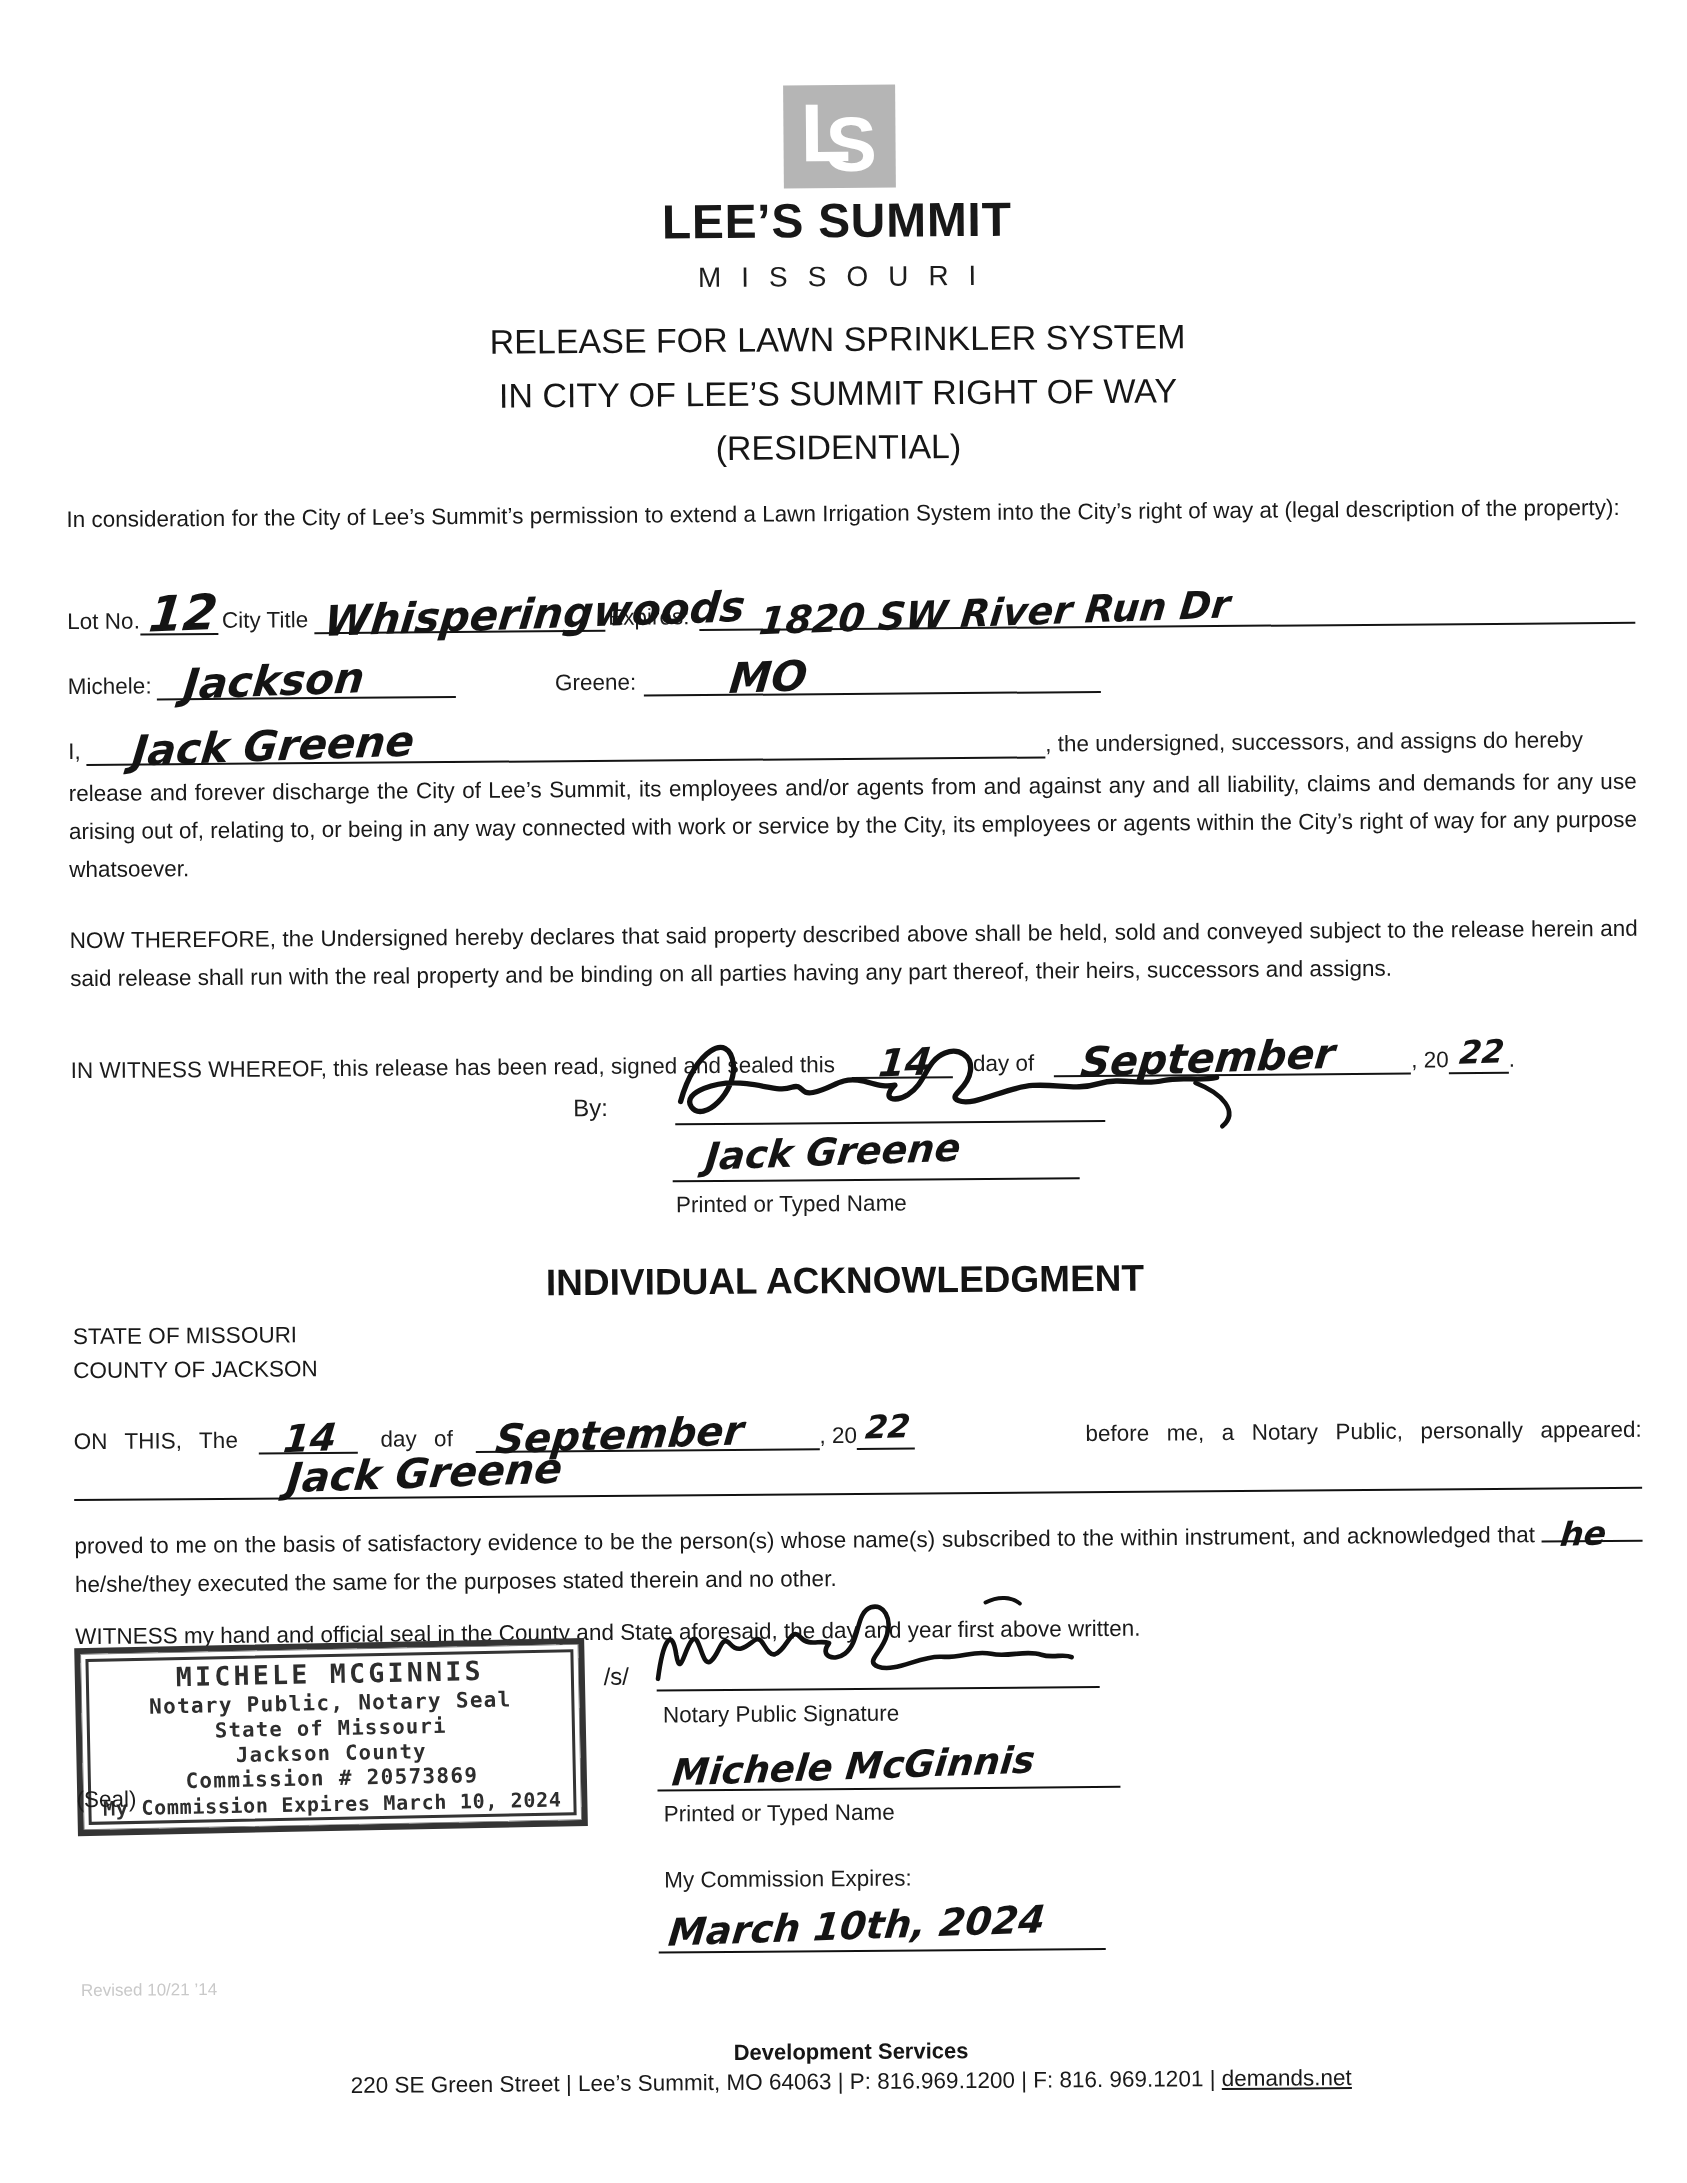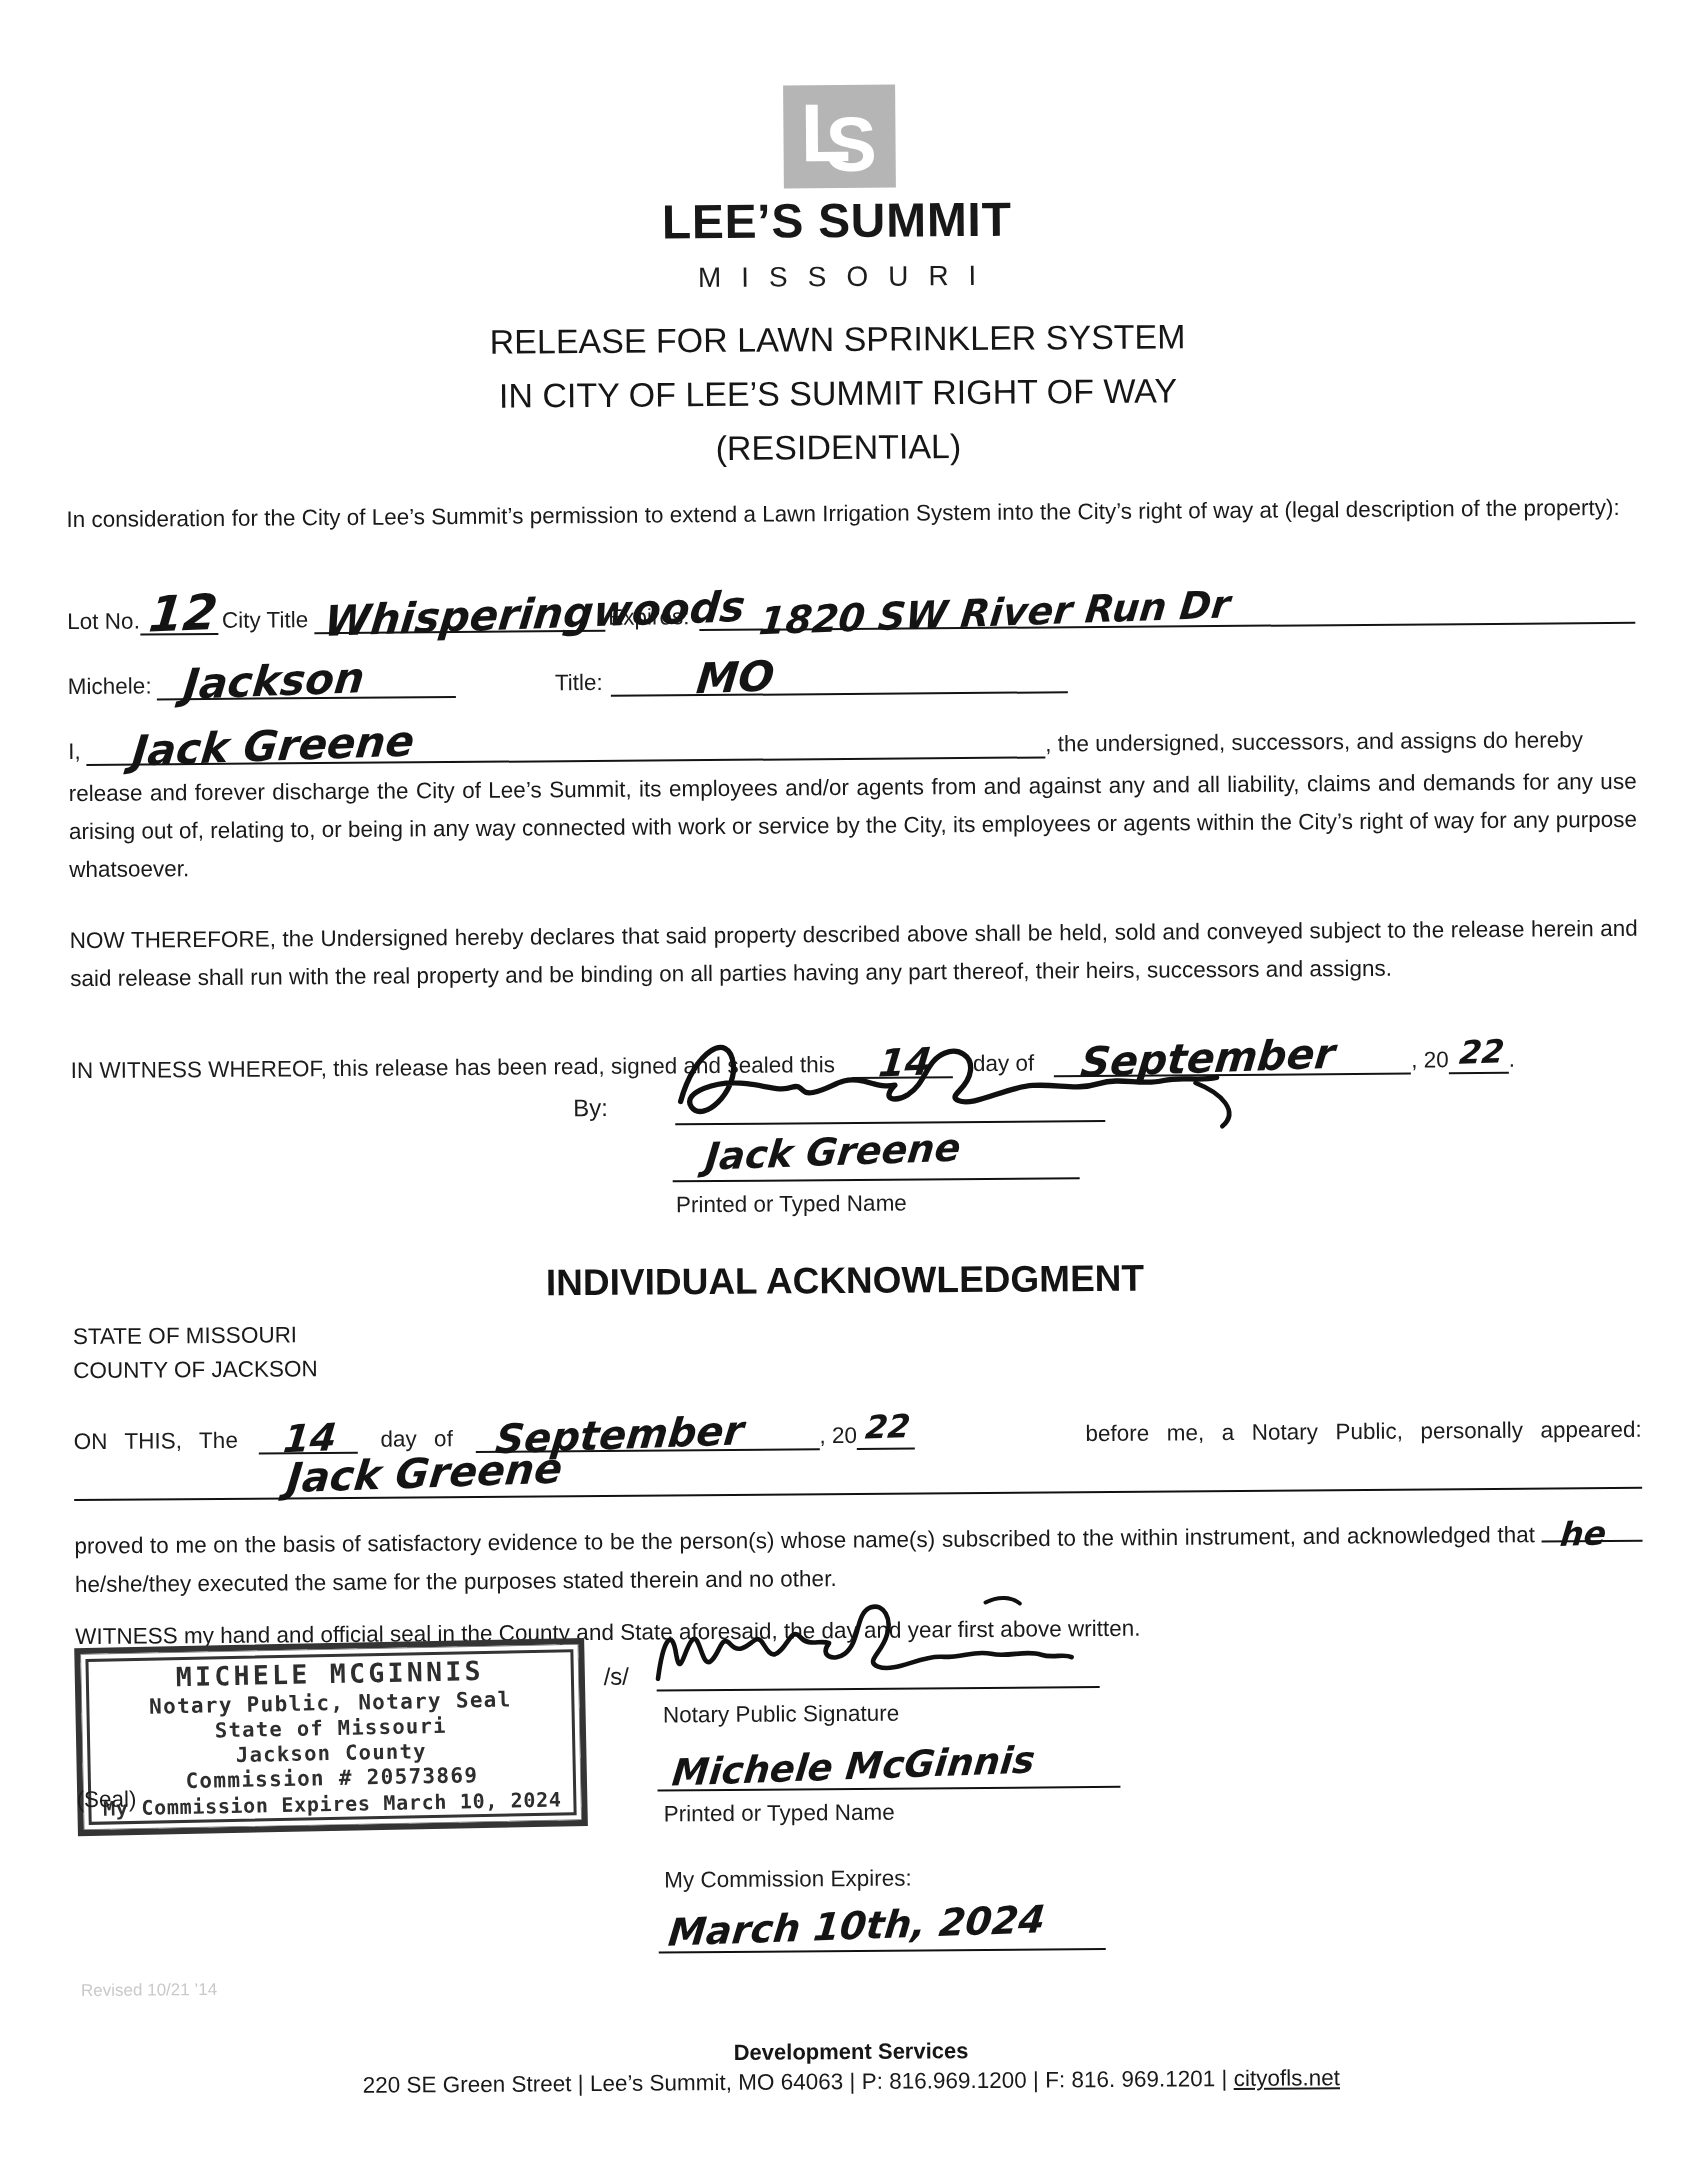--- a/index.html
+++ b/index.html
@@ -83,21 +83,21 @@
     <span class="blank grow" style="margin-left:9.3px">
       <span class="hw hw58" style="left:60px">1820 SW River Run Dr</span>
     </span>
   </div>
 
   <div class="abs frow" style="top:656px">
     <span class="lbl">Michele:</span>
     <span class="blank" style="width:299px;margin-left:5.3px">
       <span class="hw hw64" style="left:26.5px">Jackson</span>
     </span>
-    <span class="lbl" style="margin-left:99px">Title:</span>
+    <span class="lbl" style="margin-left:99px">Greene:</span>
     <span class="blank" style="width:457px;margin-left:8px">
       <span class="hw hw64" style="left:86px">MO</span>
     </span>
   </div>
 
   <div class="abs frow" style="top:721px">
     <span class="lbl">I,</span>
     <span class="blank grow" style="margin-left:5.3px;max-width:959px">
       <span class="hw hw64" style="left:46px">Jack Greene</span>
     </span>
@@ -189,18 +189,18 @@
   <div class="abs lbl" style="left:658px;top:1801px">Printed or Typed Name</div>
 
   <div class="abs lbl" style="left:658px;top:1867px">My Commission Expires:</div>
   <span class="hw hw58 abs" style="left:662px;top:1907px">March 10th, 2024</span>
   <div class="sigline" style="left:652px;top:1950px;width:447px"></div>
 
   <div class="abs revised">Revised 10/21 ’14</div>
   <div class="abs footer-dept">Development Services</div>
   <div class="abs footer-addr">
     <span>220 SE Green Street | Lee’s Summit, MO 64063 | P: 816.969.1200 | F: 816. 969.1201 |</span>
-    <a href="#">cityofls.net</a>
+    <a href="#">demands.net</a>
   </div>
 
  </div>
 </div>
 
 
 </body></html>

